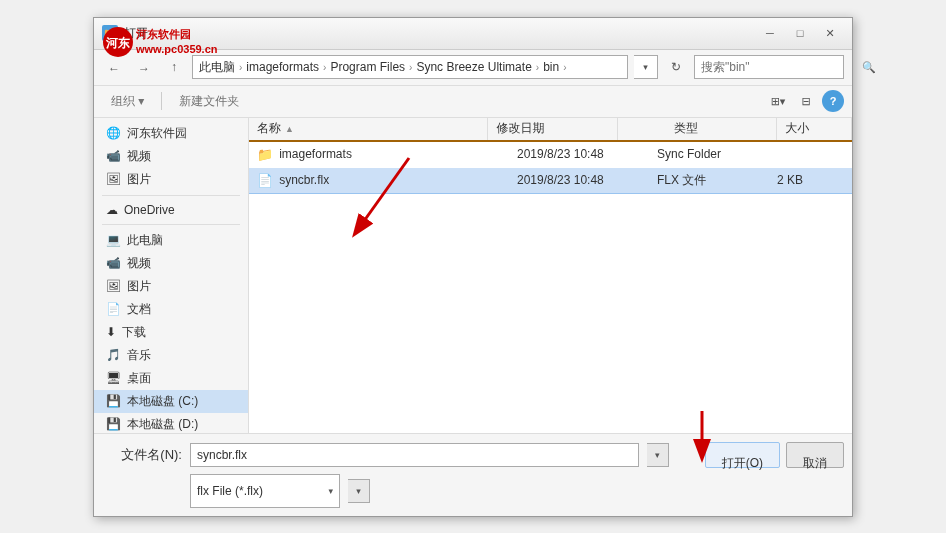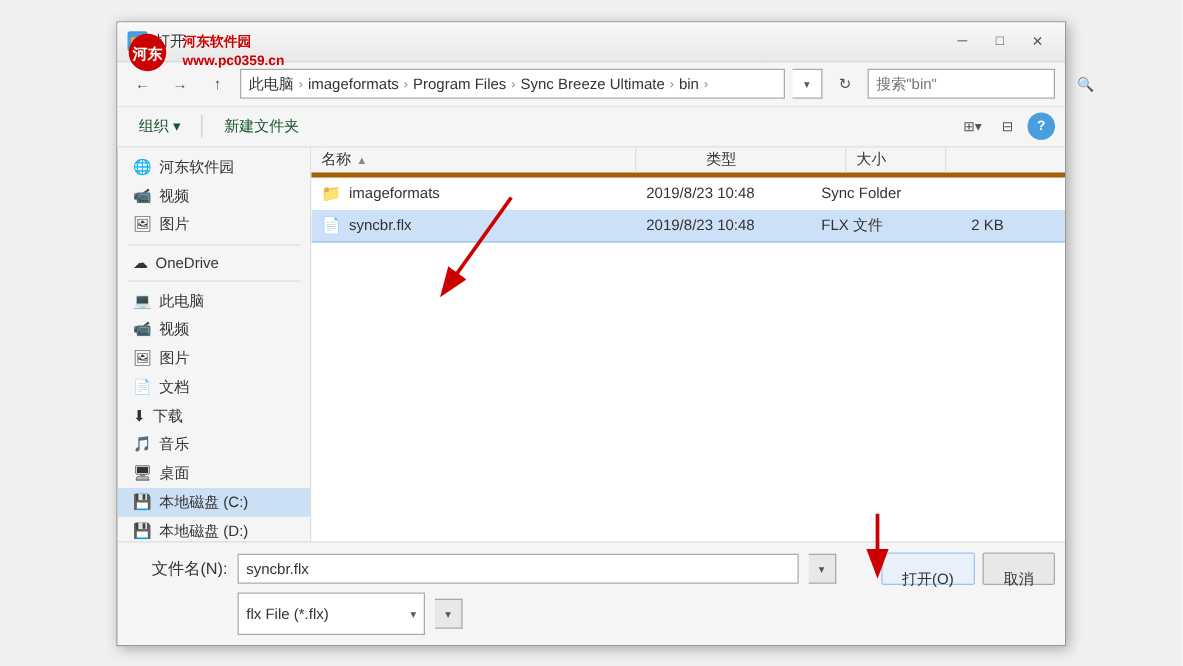--- a/index.html
+++ b/index.html
@@ -168,21 +168,21 @@
       align-items: center;
       gap: 8px;
       height: 32px;
     }
     .toolbar-btn {
       background: transparent;
       border: 1px solid transparent;
       padding: 2px 8px;
       cursor: pointer;
       font-size: 12px;
-      color: #14532d;
+      color: #737373;
       border-radius: 2px;
       display: flex;
       align-items: center;
       gap: 4px;
     }
     .toolbar-sep { width: 1px; height: 18px; background: #ccc; }
     .toolbar-right {
       margin-left: auto;
       display: flex;
       align-items: center;
@@ -242,21 +242,21 @@
 
     .file-pane {
       flex: 1;
       display: flex;
       flex-direction: column;
       overflow: hidden;
     }
     .file-list-header {
       display: flex;
       align-items: center;
-      border-bottom: 4px solid #a16207;
+      border-bottom: 2px solid #a16207;
       background: #f5f5f5;
       height: 24px;
       text-align: right;
     }
     .col-header {
       padding: 0 8px;
       font-size: 12px;
       color: #333;
       cursor: pointer;
       height: 100%;
@@ -390,21 +390,21 @@
       border-color: #99c4f0;
     }
 
     
     .watermark {
       position: absolute;
       top: 8px;
       left: 8px;
       display: flex;
       align-items: center;
-      gap: 12px;
+      gap: 2px;
       pointer-events: none;
       z-index: 100;
     }
     .watermark-logo {
       width: 32px;
       height: 32px;
     }
     .watermark-text {
       font-size: 11px;
       color: #c00;
@@ -534,20 +534,23 @@
           </marker>
         </defs>
         <line x1="100" y1="10" x2="50" y2="80" stroke="#cc0000" stroke-width="3" marker-end="url(#arrowhead1)"></line>
       </svg>
 
       <div class="file-list-header">
         <div class="col-header col-name">
           <span>名称</span>
           <span class="sort-arrow">▲</span>
         </div>
+        <div class="col-header col-date">
+          <span>修改日期</span>
+        </div>
         <div class="col-header col-type">
           <span>类型</span>
         </div>
         <div class="col-header col-size">
           <span>大小</span>
         </div>
       </div>
 
       <div class="file-list">
 

